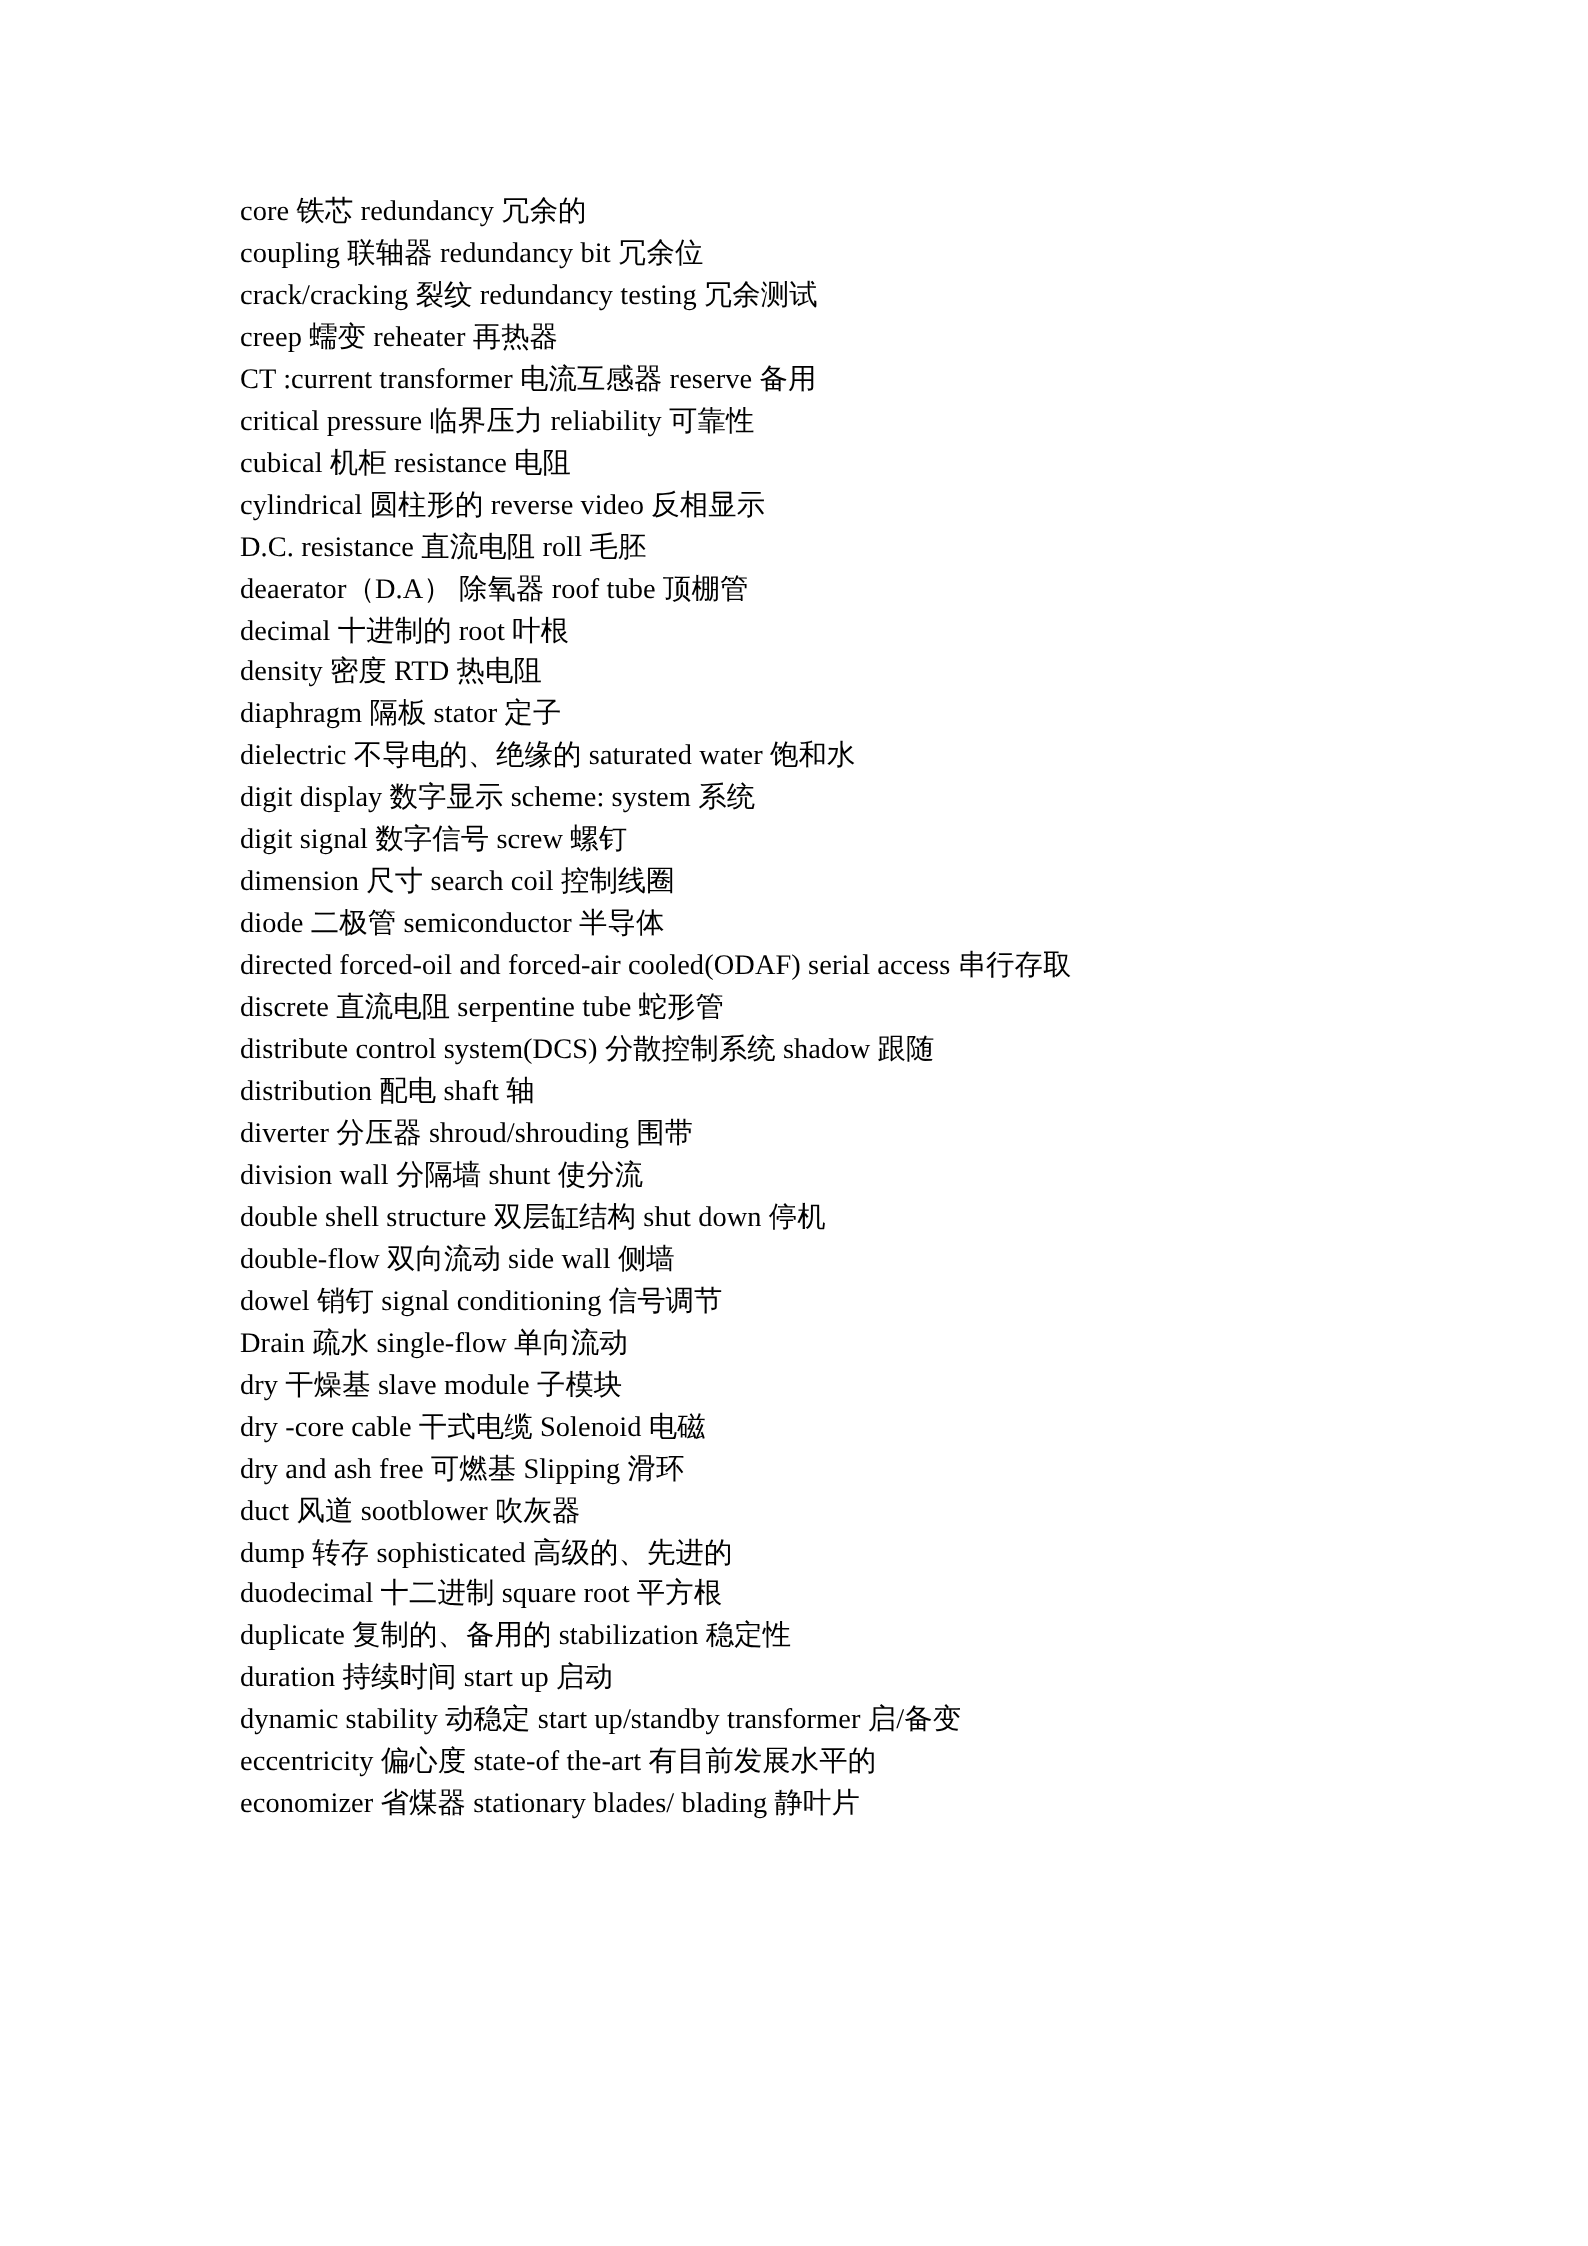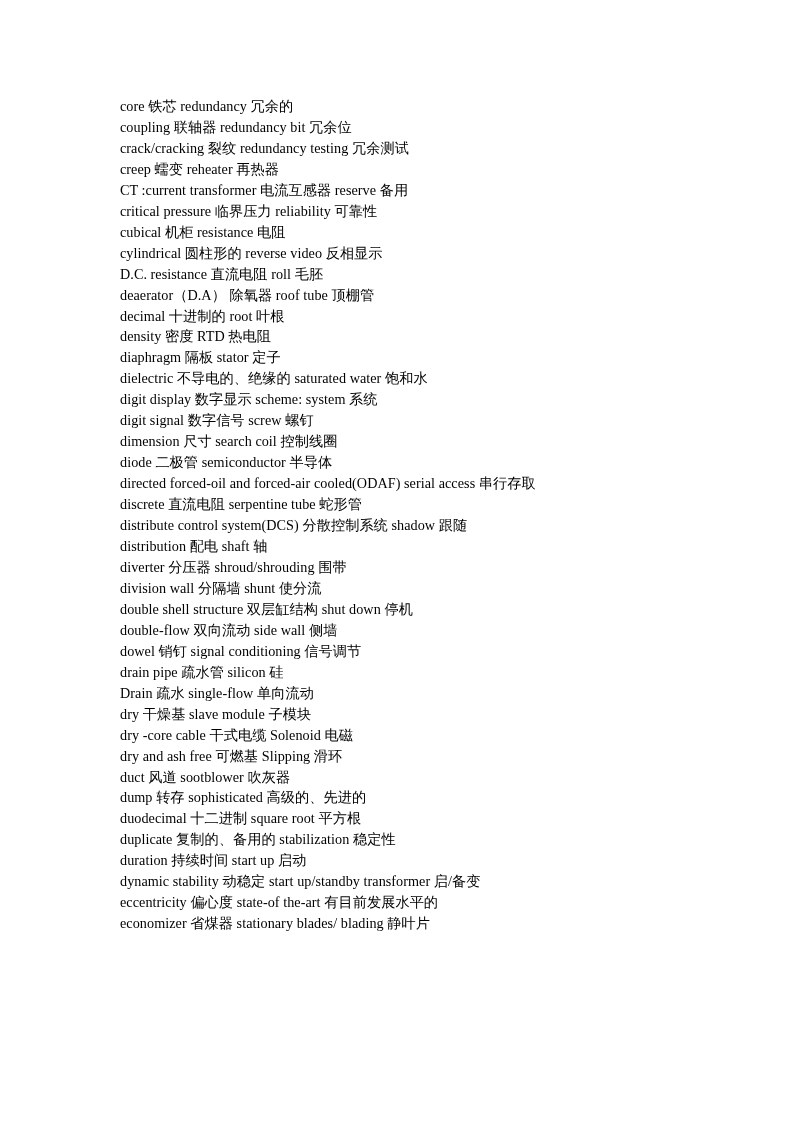--- a/index.html
+++ b/index.html
@@ -65,21 +65,20 @@
       <div class="entry-line">diode  <span class="cjk">二极管</span>  semiconductor  <span class="cjk">半导体</span></div>
       <div class="entry-line">directed forced-oil and forced-air cooled(ODAF) serial access  <span class="cjk">串行存取</span></div>
       <div class="entry-line">discrete  <span class="cjk">直流电阻</span>  serpentine tube  <span class="cjk">蛇形管</span></div>
       <div class="entry-line">distribute control system(DCS)  <span class="cjk">分散控制系统</span>  shadow  <span class="cjk">跟随</span></div>
       <div class="entry-line">distribution  <span class="cjk">配电</span>  shaft  <span class="cjk">轴</span></div>
       <div class="entry-line">diverter  <span class="cjk">分压器</span>  shroud/shrouding  <span class="cjk">围带</span></div>
       <div class="entry-line">division wall  <span class="cjk">分隔墙</span>  shunt  <span class="cjk">使分流</span></div>
       <div class="entry-line">double shell structure  <span class="cjk">双层缸结构</span>  shut down  <span class="cjk">停机</span></div>
       <div class="entry-line">double-flow  <span class="cjk">双向流动</span>  side wall  <span class="cjk">侧墙</span></div>
       <div class="entry-line">dowel  <span class="cjk">销钉</span>  signal conditioning  <span class="cjk">信号调节</span></div>
-      <div class="entry-line">drain pipe  <span class="cjk">疏水管</span>  silicon  <span class="cjk">硅</span></div>
       <div class="entry-line">Drain  <span class="cjk">疏水</span>  single-flow  <span class="cjk">单向流动</span></div>
       <div class="entry-line">dry  <span class="cjk">干燥基</span>  slave module  <span class="cjk">子模块</span></div>
       <div class="entry-line">dry -core cable  <span class="cjk">干式电缆</span>  Solenoid  <span class="cjk">电磁</span></div>
       <div class="entry-line">dry and ash free  <span class="cjk">可燃基</span>  Slipping  <span class="cjk">滑环</span></div>
       <div class="entry-line">duct  <span class="cjk">风道</span>  sootblower  <span class="cjk">吹灰器</span></div>
       <div class="entry-line">dump  <span class="cjk">转存</span>  sophisticated  <span class="cjk">高级的、先进的</span></div>
       <div class="entry-line">duodecimal  <span class="cjk">十二进制</span>  square root  <span class="cjk">平方根</span></div>
       <div class="entry-line">duplicate  <span class="cjk">复制的、备用的</span>  stabilization  <span class="cjk">稳定性</span></div>
       <div class="entry-line">duration  <span class="cjk">持续时间</span>  start up  <span class="cjk">启动</span></div>
       <div class="entry-line">dynamic stability  <span class="cjk">动稳定</span>  start up/standby transformer  <span class="cjk">启</span>/<span class="cjk">备变</span></div>

